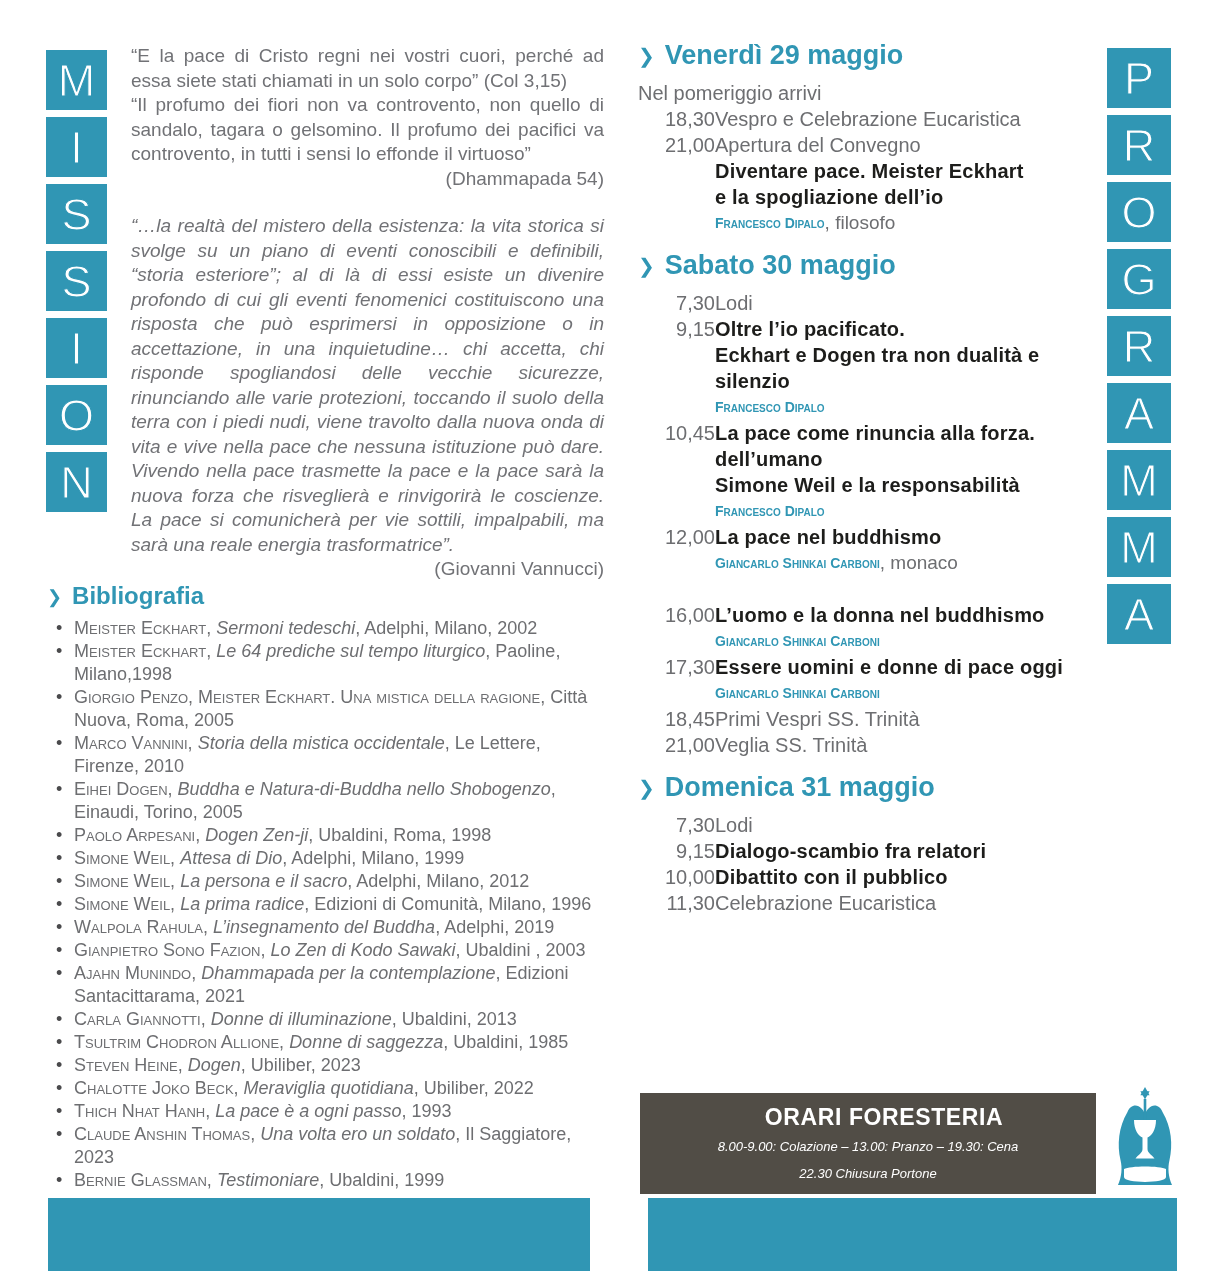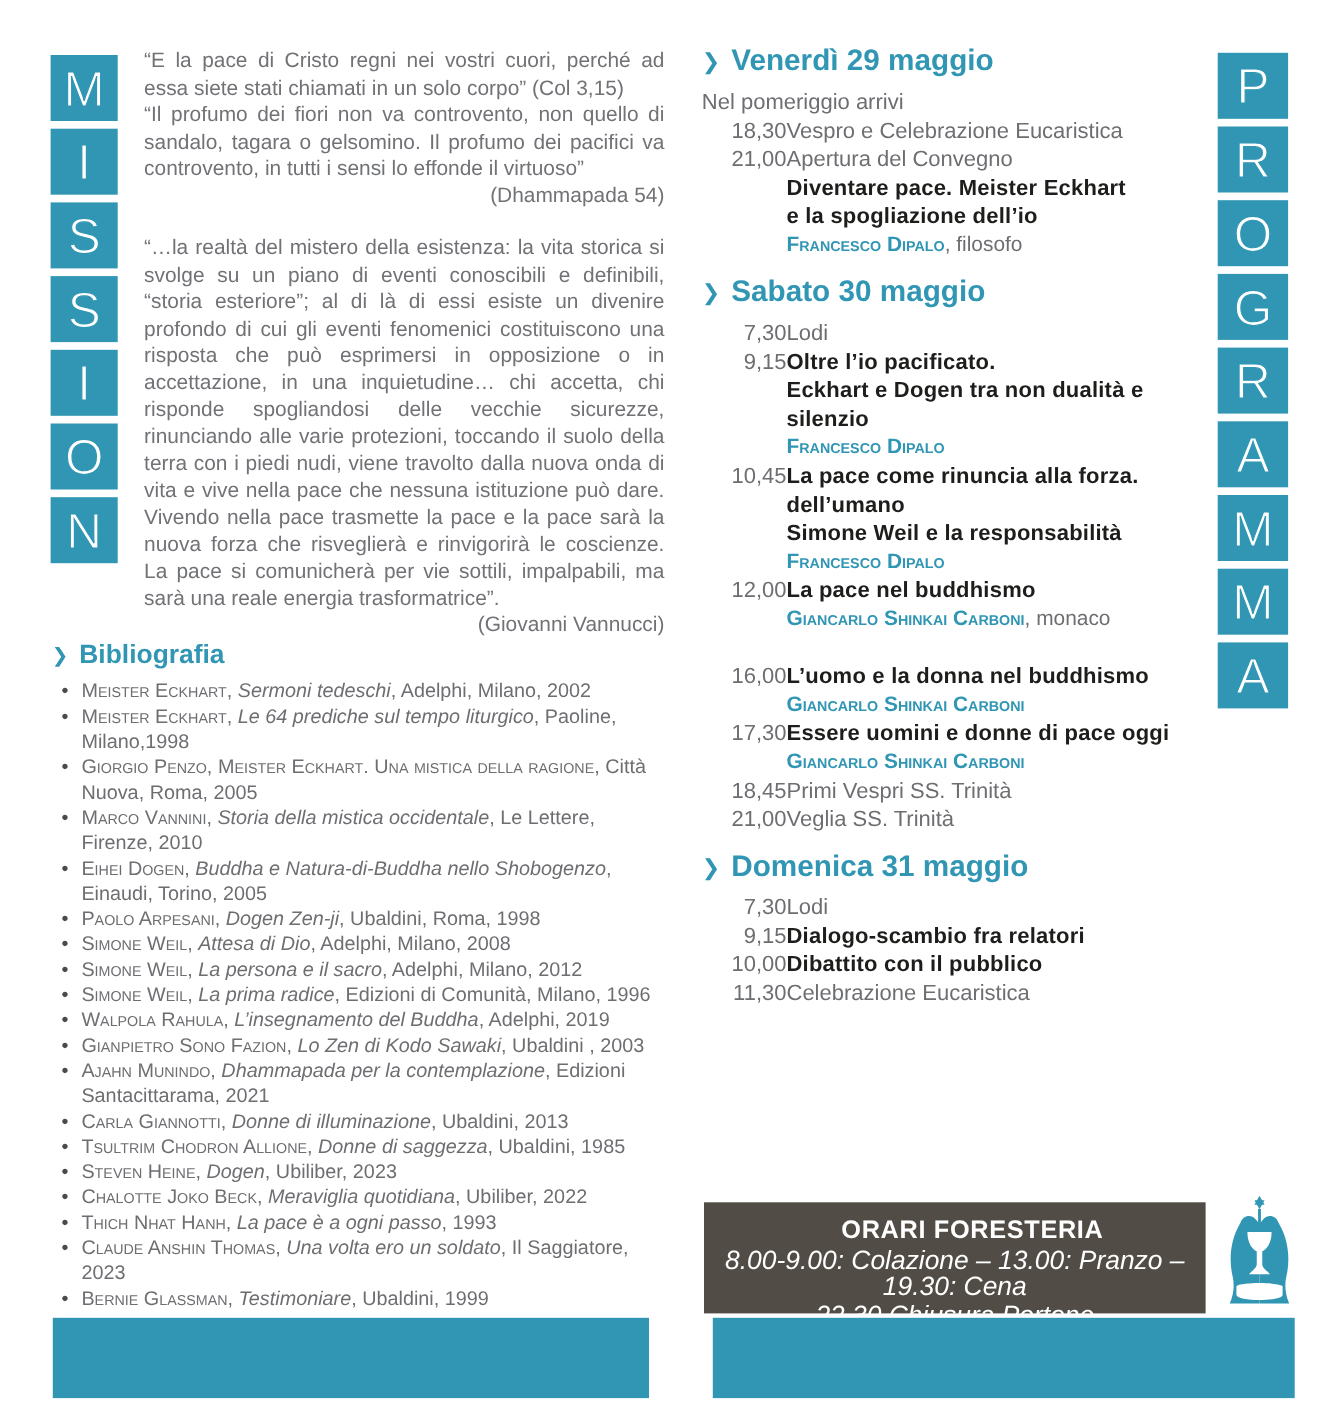--- a/index.html
+++ b/index.html
@@ -14,21 +14,21 @@
   .rail-left .rail-box{width:61px;height:60px;}
   .rail-right .rail-box{width:64px;height:60px;}
   .rail-letter{color:#fff;font-size:45px;line-height:1;font-weight:400;
     -webkit-text-stroke:1.1px #3096B4;}
 
   
   .quotes{position:absolute;left:131px;top:44px;width:473px;color:#717276;
     font-size:19px;line-height:24.5px;}
   .q{margin:0;text-align:justify;}
   .q.attr{text-align:right;}
-  .q.q2{margin-top:23px;}
+  .q.q2{margin-top:23px;font-style:italic;}
 
   
   .sec-head{margin:0;color:#3096B4;font-weight:700;display:flex;align-items:baseline;}
   .chev{font-weight:400;margin-right:10px;transform:translateY(-1px);}
   .biblio .sec-head{font-size:24px;}
   .biblio .chev{font-size:18px;}
   .day-head{font-size:27px;margin:14px 0 9px 0;}
   .day-head .chev{font-size:20px;}
   section.day:first-child .day-head{margin-top:0;}
 
@@ -40,29 +40,29 @@
   .bib-item::before{content:"•";position:absolute;left:9px;top:0;color:#4a4a4c;}
   .bib-author{font-variant:small-caps;}
   .bib-title.italic{font-style:italic;}
   .bib-title.smallcaps{font-variant:small-caps;}
 
   
   .program{position:absolute;left:638px;top:40px;width:456px;}
   .srow{display:flex;line-height:26px;font-size:20px;color:#6D6E71;text-align:right;}
   .time{flex:0 0 77px;}
   .stext.bold{font-weight:700;color:#1D1D1B;letter-spacing:.2px;}
-  .stext.speaker{color:#3096B4;font-weight:700;font-variant:small-caps;font-size:19px;}
+  .stext.speaker{color:#3096B4;font-weight:700;font-variant:small-caps;font-size:14px;}
   .role{color:#6D6E71;font-size:19px;}
   .gap-before{margin-top:26px;}
 
   
   .foresteria{position:absolute;left:640px;top:1093px;width:456px;height:101px;
     background:#514D46;color:#fff;text-align:center;box-sizing:border-box;padding-top:11px;}
   .foresteria h3{margin:0;font-size:23px;letter-spacing:.6px;font-weight:700;padding-left:32px;}
-  .foresteria p{margin:4px 0 0 0;font-style:italic;font-size:24px;line-height:23px;}
+  .foresteria p{margin:4px 0 0 0;font-style:italic;font-size:13px;line-height:23px;}
 
   
   .band{position:absolute;top:1198px;height:73px;background:#3096B4;}
   .band-left{left:48px;width:542px;}
   .band-right{left:648px;width:529px;}
 
   
   .logo{position:absolute;left:1104px;top:1086px;width:82px;height:104px;}
 </style>
 </head>
@@ -122,21 +122,21 @@
         <li class="bib-item"><span class="bib-author">Meister Eckhart, </span><span class="bib-title italic">Le 64 prediche sul tempo liturgico</span><span class="bib-rest">, Paoline, Milano,1998</span></li>
 
         <li class="bib-item"><span class="bib-author">Giorgio Penzo, </span><span class="bib-title smallcaps">Meister Eckhart. Una mistica della ragione</span><span class="bib-rest">, Città Nuova, Roma, 2005</span></li>
 
         <li class="bib-item"><span class="bib-author">Marco Vannini, </span><span class="bib-title italic">Storia della mistica occidentale</span><span class="bib-rest">, Le Lettere, Firenze, 2010</span></li>
 
         <li class="bib-item"><span class="bib-author">Eihei Dogen, </span><span class="bib-title italic">Buddha e Natura-di-Buddha nello Shobogenzo</span><span class="bib-rest">, Einaudi, Torino, 2005</span></li>
 
         <li class="bib-item"><span class="bib-author">Paolo Arpesani, </span><span class="bib-title italic">Dogen Zen-ji</span><span class="bib-rest">, Ubaldini, Roma, 1998</span></li>
 
-        <li class="bib-item"><span class="bib-author">Simone Weil, </span><span class="bib-title italic">Attesa di Dio</span><span class="bib-rest">, Adelphi, Milano, 2008</span></li>
+        <li class="bib-item"><span class="bib-author">Simone Weil, </span><span class="bib-title italic">Attesa di Dio</span><span class="bib-rest">, Adelphi, Milano, 1999</span></li>
 
         <li class="bib-item"><span class="bib-author">Simone Weil, </span><span class="bib-title italic">La persona e il sacro</span><span class="bib-rest">, Adelphi, Milano, 2012</span></li>
 
         <li class="bib-item"><span class="bib-author">Simone Weil, </span><span class="bib-title italic">La prima radice</span><span class="bib-rest">, Edizioni di Comunità, Milano, 1996</span></li>
 
         <li class="bib-item"><span class="bib-author">Walpola Rahula, </span><span class="bib-title italic">L’insegnamento del Buddha</span><span class="bib-rest">, Adelphi, 2019</span></li>
 
         <li class="bib-item"><span class="bib-author">Gianpietro Sono Fazion, </span><span class="bib-title italic">Lo Zen di Kodo Sawaki</span><span class="bib-rest">, Ubaldini , 2003</span></li>
 
         <li class="bib-item"><span class="bib-author">Ajahn Munindo, </span><span class="bib-title italic">Dhammapada per la contemplazione</span><span class="bib-rest">, Edizioni Santacittarama, 2021</span></li>

